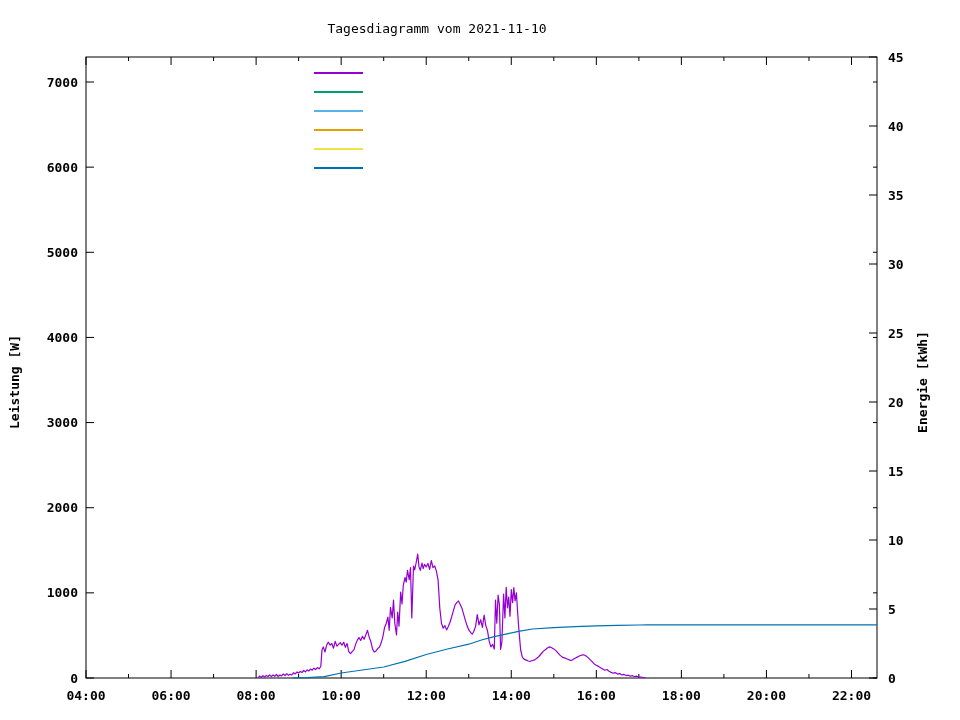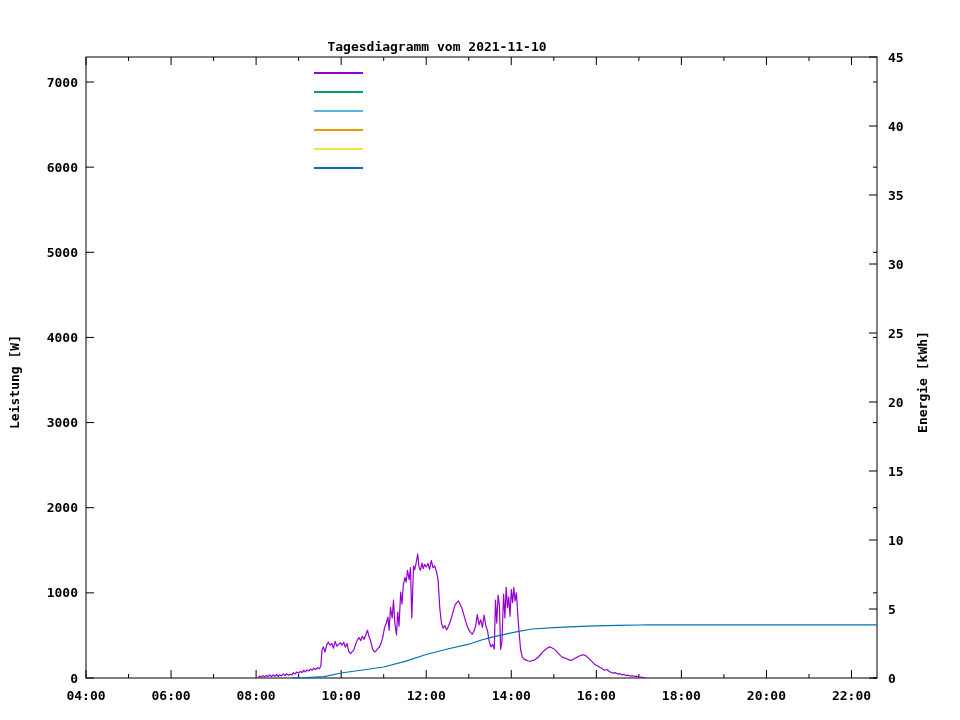--- a/index.html
+++ b/index.html
@@ -1,20 +1,20 @@
 <!DOCTYPE html>
 <html><head>
 <meta charset="utf-8">
 <style>
   html,body{margin:0;padding:0;background:#ffffff;}
   body{width:960px;height:720px;position:relative;overflow:hidden;
        font-family:"DejaVu Sans Mono","Liberation Mono",monospace;}
   #chart-svg{position:absolute;left:0;top:0;}
   .title{position:absolute;top:21px;left:437px;transform:translateX(-50%);
-         font-size:13px;font-weight:bold;color:#000;white-space:nowrap;margin-top:18px;}
+         font-size:13px;font-weight:normal;color:#000;white-space:nowrap;}
   .axis-label{position:absolute;font-size:13px;font-weight:bold;color:#000;white-space:nowrap;}
   .axis-label.left{left:14px;top:382px;transform:translate(-50%,-50%) rotate(-90deg);}
   .axis-label.right{left:922px;top:382px;transform:translate(-50%,-50%) rotate(-90deg);}
   .legend{position:absolute;left:0;top:0;}
   .legend-row{position:absolute;height:18px;}
   .legend-sample{position:absolute;left:314px;top:8px;width:49px;height:2px;display:block;}
   
   text{font-family:"DejaVu Sans Mono","Liberation Mono",monospace;
        font-size:13px;font-weight:bold;fill:#000;}
 </style>

